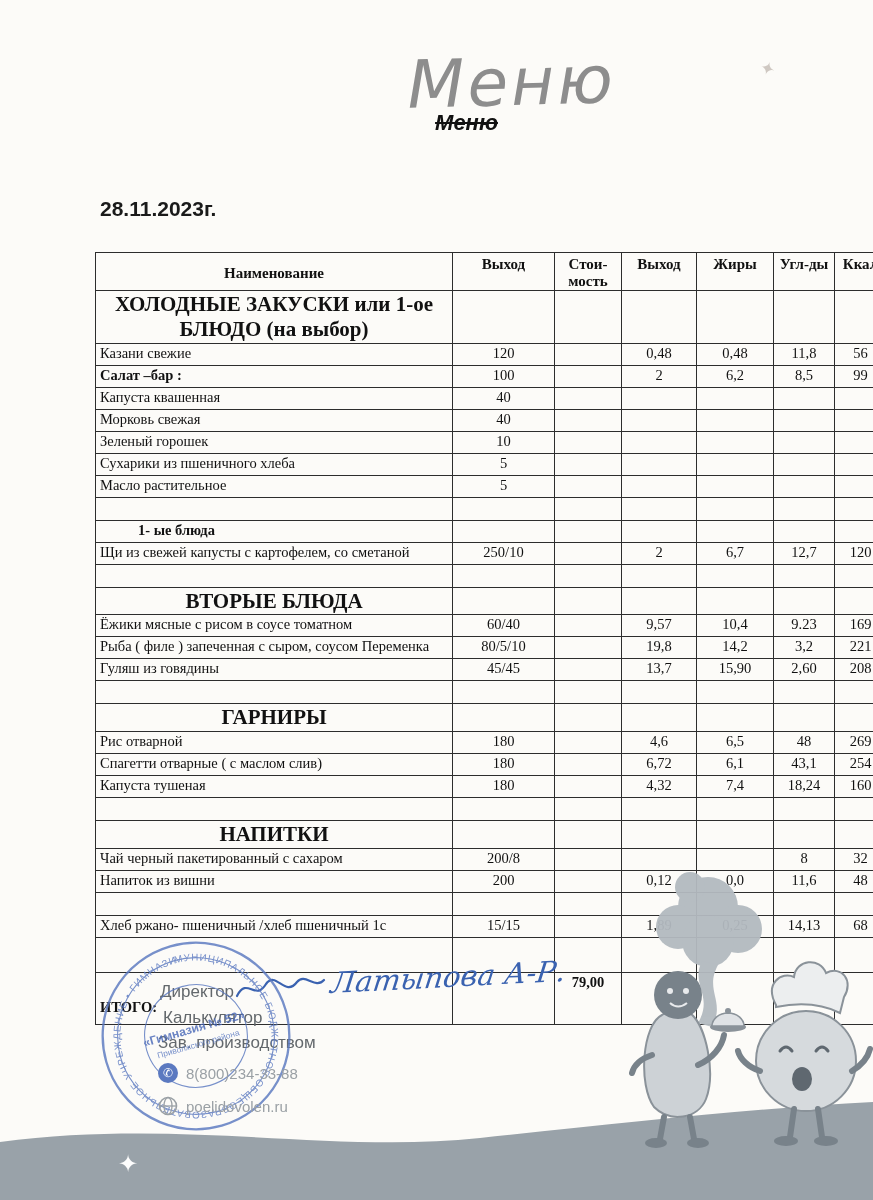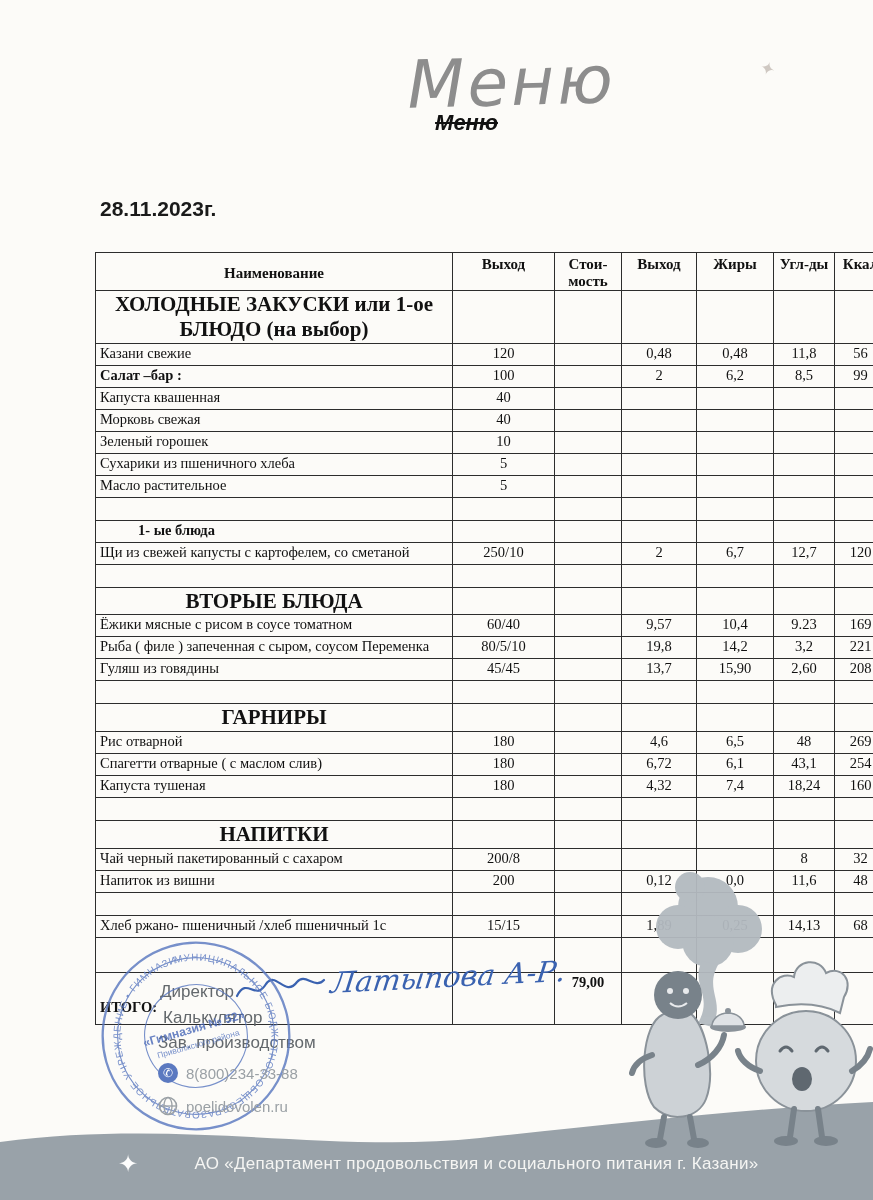--- a/index.html
+++ b/index.html
@@ -474,16 +474,15 @@
       <line x1="204" y1="254" x2="200" y2="282" stroke="#78828a" stroke-width="6" stroke-linecap="round"></line>
       <line x1="228" y1="254" x2="232" y2="282" stroke="#78828a" stroke-width="6" stroke-linecap="round"></line>
       <ellipse cx="196" cy="286" rx="12" ry="5" fill="#78828a"></ellipse>
       <ellipse cx="236" cy="286" rx="12" ry="5" fill="#78828a"></ellipse>
     </g>
   </svg>
 
   <svg class="wave" viewBox="0 0 873 120" preserveAspectRatio="none">
     <path d="M0,62 C180,38 330,74 480,58 C630,42 760,28 873,22 L873,120 L0,120 Z" fill="#99a2a9"></path>
   </svg>
-  <div class="banner-text">АО «Департамент продовольствия и социального питания г. Казани»</div>
   <div class="bottom-star">✦</div>
 
 </div>
 
 </body></html>

